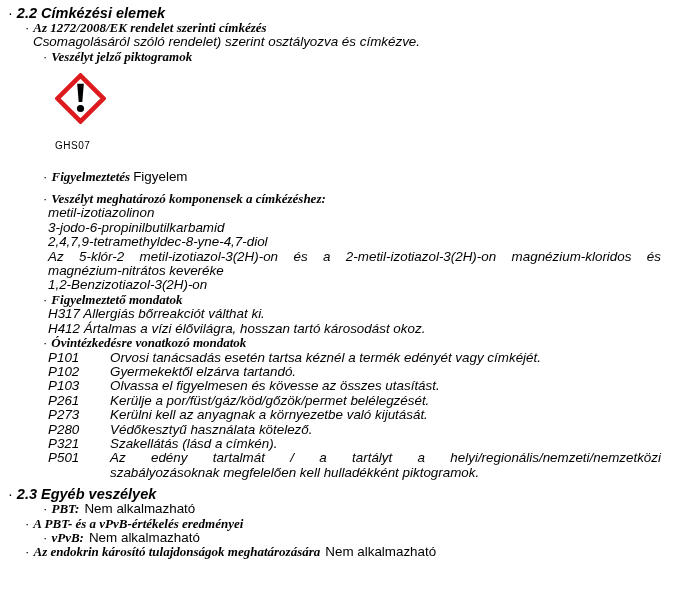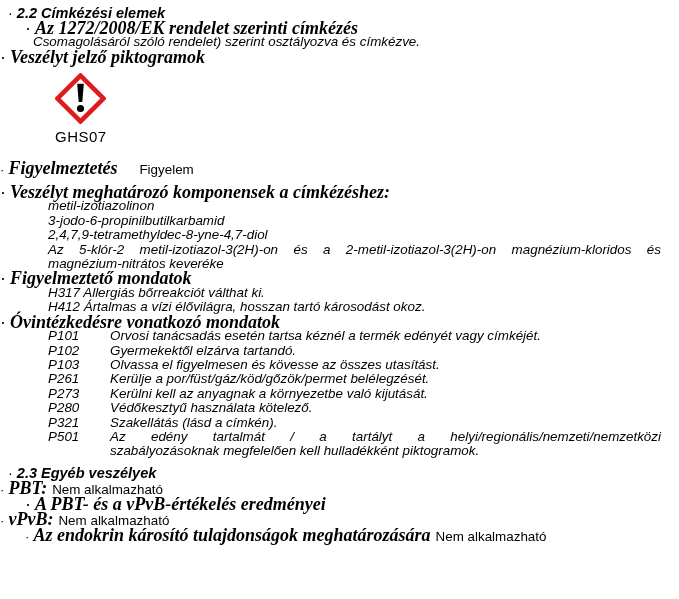--- a/index.html
+++ b/index.html
@@ -6,40 +6,40 @@
   html,body { background:#ffffff; }
   body {
     width:679px; height:599px; overflow:hidden;
     font-family:"Liberation Sans", sans-serif;
     font-size:13.4px; color:#000;
   }
   .doc { padding:5px 18px 0 0; width:679px; }
   .line { line-height:14.4px; }
   
   .hsans { font-family:"Liberation Sans",sans-serif; font-weight:bold; font-style:italic; font-size:14.5px; line-height:16px; }
-  .sb    { font-family:"Liberation Serif",serif; font-weight:bold; font-style:italic; font-size:18px; }
+  .sb    { font-family:"Liberation Serif",serif; font-weight:bold; font-style:italic; font-size:13px; }
   .it    { font-style:italic; }
   .up    { font-style:normal; }
   .bullet{ font-style:normal; font-weight:normal; font-family:"Liberation Sans",sans-serif; margin-right:4px; }
   
   .i1  { padding-left:8px; }
   .i2  { padding-left:25px; }
   .i2b { padding-left:33px; }
-  .i3  { }
+  .i3  { padding-left:43px; }
   .i3b { padding-left:48px; }
   
   .just { text-align:justify; text-align-last:justify; }
   
   .prow { display:flex; }
   .pcode{ flex:0 0 auto; min-width:62px; font-style:italic; white-space:nowrap; }
   .ptext{ flex:1 1 auto; font-style:italic; }
   
   .picto-block { margin:9px 0 0 55px; width:51px; }
   .picto-block svg { display:block; }
-  .ghs-label { font-style:normal; font-size:15px; line-height:14.4px; margin-top:6px; letter-spacing:0.5px; }
+  .ghs-label { font-style:normal; font-size:10px; line-height:14.4px; margin-top:15px; letter-spacing:0.5px; }
   
   .mt-signal { margin-top:16px; }
   .mt-comp   { margin-top:8px; }
   .mt-sec    { margin-top:6px; }
 </style>
 </head>
 <body>
 
 <div class="doc">
 
@@ -53,28 +53,29 @@
 
   <div class="picto-block">
     <svg width="51" height="51" viewBox="0 0 100 100">
       <path d="M50 5 L95 50 L50 95 L5 50 Z" fill="#ffffff" stroke="#dd1a1e" stroke-width="9" stroke-linejoin="miter"></path>
       <path d="M43.5 21 L56.5 21 L53.5 57 L46.5 57 Z" fill="#000000"></path>
       <circle cx="50" cy="69.5" r="7" fill="#000000"></circle>
     </svg>
     <div class="ghs-label">GHS07</div>
   </div>
 
-  <div class="line i3 mt-signal"><span class="bullet">·</span><span class="sb">Figyelmeztetés</span><span class="up" style="margin-left:22px;text-align:center;">Figyelem</span></div>
+  <div class="line i3 mt-signal"><span class="bullet">·</span><span class="sb">Figyelmeztetés</span><span class="up" style="margin-left:3px;text-align:center;">Figyelem</span></div>
 
   <div class="line i3 sb mt-comp"><span class="bullet">·</span><span>Veszélyt meghatározó komponensek a címkézéshez:</span></div>
   <div class="line i3b it">metil-izotiazolinon</div>
   <div class="line i3b it">3-jodo-6-propinilbutilkarbamid</div>
   <div class="line i3b it">2,4,7,9-tetramethyldec-8-yne-4,7-diol</div>
   <div class="line i3b it just">Az 5-klór-2 metil-izotiazol-3(2H)-on és a 2-metil-izotiazol-3(2H)-on magnézium-kloridos és</div>
   <div class="line i3b it">magnézium-nitrátos keveréke</div>
+  <div class="line i3b it">1,2-Benzizotiazol-3(2H)-on</div>
 
   <div class="line i3 sb"><span class="bullet">·</span><span>Figyelmeztető mondatok</span></div>
   <div class="line i3b it">H317 Allergiás bőrreakciót válthat ki.</div>
   <div class="line i3b it">H412 Ártalmas a vízi élővilágra, hosszan tartó károsodást okoz.</div>
 
   <div class="line i3 sb"><span class="bullet">·</span><span>Óvintézkedésre vonatkozó mondatok</span></div>
 
   <div class="line i3b prow">
       <span class="pcode">P101</span>
       <span class="ptext">Orvosi tanácsadás esetén tartsa kéznél a termék edényét vagy címkéjét.</span>

